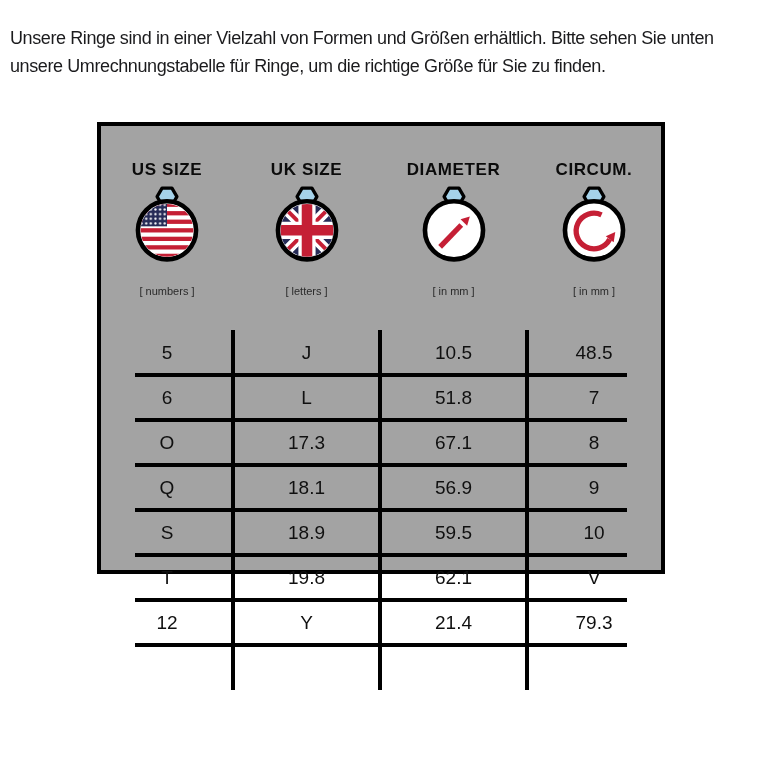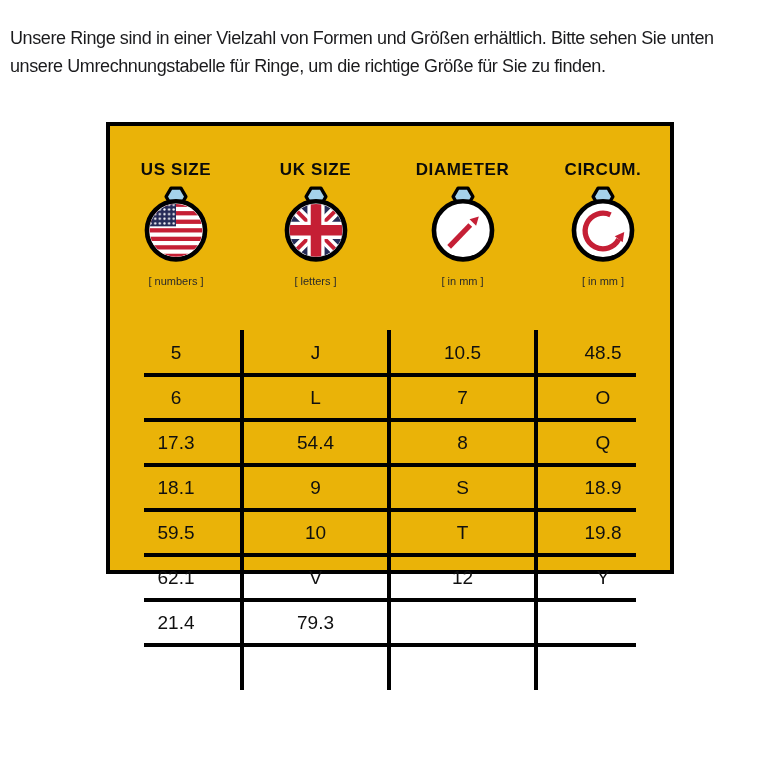--- a/index.html
+++ b/index.html
@@ -5,31 +5,31 @@
   html, body { margin:0; padding:0; }
   body {
     width:762px; height:784px; background:#ffffff; position:relative;
     font-family:"Liberation Sans", sans-serif; overflow:hidden;
   }
   .intro {
     position:absolute; left:10px; top:6px; width:742px;
     font-size:18px; line-height:28px; letter-spacing:-0.4px; color:#1b1b1d;
   }
   .box {
-    position:absolute; left:106px; top:122px; width:568px; height:452px;
-    border:4px solid #000; box-sizing:border-box; background:#eab308;
+    position:absolute; left:97px; top:122px; width:568px; height:452px;
+    border:4px solid #000; box-sizing:border-box; background:#a3a3a3;
   }
   .header-grid {
     position:absolute; top:0; left:0; width:560px; height:204px;
     display:grid; grid-template-columns:132px 147px 147px 134px;
   }
   .hcell { display:flex; flex-direction:column; align-items:center; padding-top:34px; box-sizing:border-box; }
   .hlabel { font-size:17px; font-weight:bold; letter-spacing:0.6px; color:#0b0b0b; height:24px; white-space:nowrap; }
   .ring-icon { width:66px; height:82px; margin-top:2px; }
-  .hsub { font-size:11px; color:#2a2a2a; margin-top:7px; white-space:nowrap; }
+  .hsub { font-size:11px; color:#2a2a2a; margin-top:17px; white-space:nowrap; }
   .rows-grid {
     position:absolute; top:204px; left:0; width:560px;
     display:grid; grid-template-columns:132px 147px 147px 134px; grid-auto-rows:45px;
   }
   .cell { display:flex; align-items:center; justify-content:center; font-size:19px; color:#101010; }
   .vline { position:absolute; width:4px; height:360px; top:204px; background:#000; }
   .vline.v1 { left:130px; } .vline.v2 { left:277px; } .vline.v3 { left:424px; }
   .hline { position:absolute; height:4px; width:492px; left:34px; background:#000; }
   .hline.h1 { top:247px; } .hline.h2 { top:292px; } .hline.h3 { top:337px; }
   .hline.h4 { top:382px; } .hline.h5 { top:427px; } .hline.h6 { top:472px; }
@@ -119,29 +119,31 @@
   </div>
 
   <div class="rows-grid">
     <div class="cell">5</div>
     <div class="cell">J</div>
     <div class="cell">10.5</div>
     <div class="cell">48.5</div>
 
     <div class="cell">6</div>
     <div class="cell">L</div>
+    <div class="cell">51.8</div>
 
     <div class="cell">7</div>
     <div class="cell">O</div>
     <div class="cell">17.3</div>
-    <div class="cell">54.4</div>
+    <div class="cell">67.1</div>
 
     <div class="cell">8</div>
     <div class="cell">Q</div>
     <div class="cell">18.1</div>
+    <div class="cell">56.9</div>
 
     <div class="cell">9</div>
     <div class="cell">S</div>
     <div class="cell">18.9</div>
     <div class="cell">59.5</div>
 
     <div class="cell">10</div>
     <div class="cell">T</div>
     <div class="cell">19.8</div>
     <div class="cell">62.1</div>

